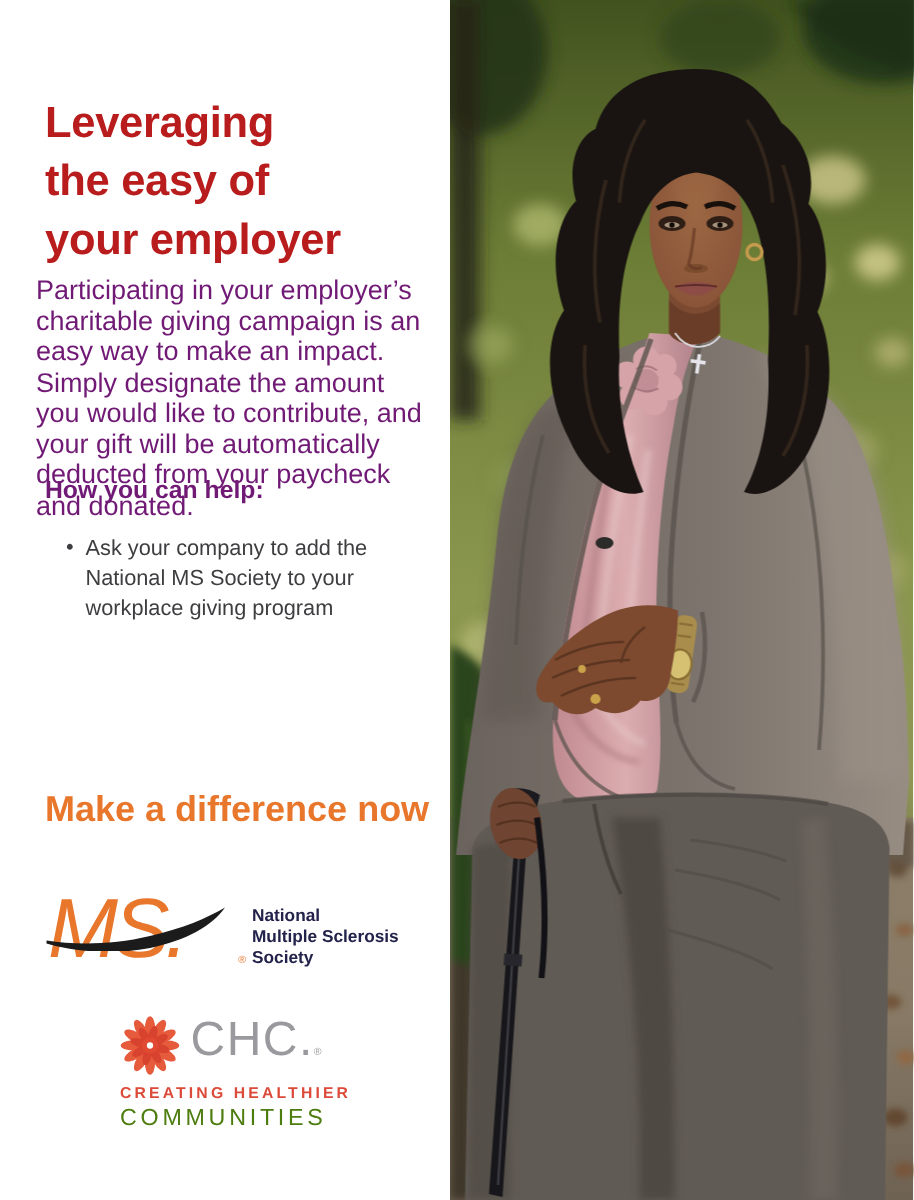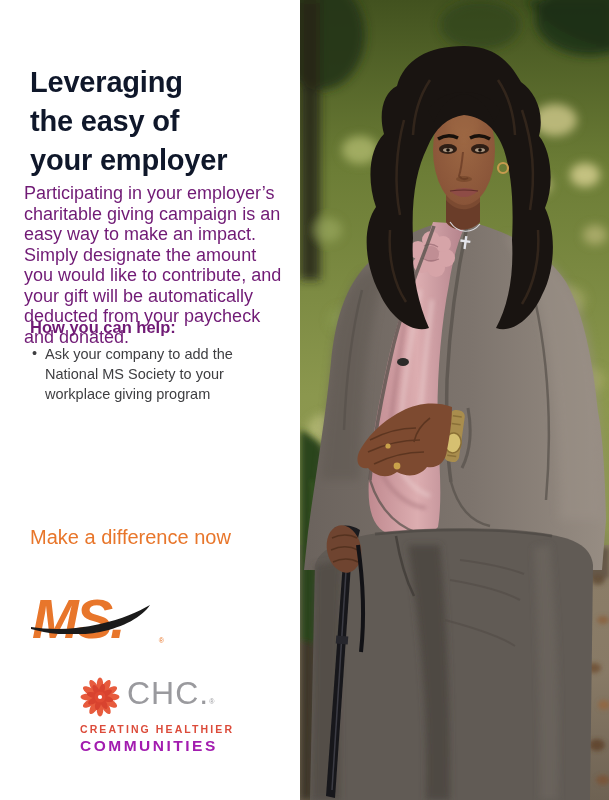--- a/index.html
+++ b/index.html
@@ -3,68 +3,68 @@
 <meta charset="utf-8">
 <style>
   html,body { margin:0; padding:0; background:#ffffff; }
   .page {
     position:relative; width:609px; height:800px; background:#ffffff;
     font-family:"Liberation Sans", sans-serif; overflow:hidden;
   }
   
   .headline {
     position:absolute; left:30px; top:44px; width:262px;
-    font-size:29px; line-height:39px; font-weight:700; color:#0f172a;
+    font-size:29px; line-height:39px; font-weight:700; color:#b91c1c;
     letter-spacing:-0.2px;
   }
   .intro {
     position:absolute; left:24px; top:183px; width:264px; margin:0;
     font-size:18px; line-height:20.5px; color:#701a75;
   }
   .help-heading {
     position:absolute; left:30px; top:318px; margin:0;
     font-size:16.5px; font-weight:700; color:#701a75;
   }
   .bullets {
     position:absolute; left:30px; top:344px; width:254px;
-    margin:0; padding:0; list-style:none;
+    margin:12px; padding:0; list-style:none;
   }
   .bullets li {
     position:relative; padding-left:15px; margin-bottom:7px;
     font-size:14.5px; line-height:20px; color:#3E3E41;
   }
   .bullets li::before { content:"•"; position:absolute; left:2px; top:-1px; color:#3E3E41; }
   .cta {
     position:absolute; left:30px; top:526px; margin:0;
-    font-size:20px; font-weight:400; color:#E8762B;
+    font-size:24px; font-weight:700; color:#E8762B;
   }
   
   .ms-logo { position:absolute; left:32px; top:590px; width:260px; height:66px; }
   .ms-wordmark { position:absolute; left:0; top:-4px; width:128px; height:66px; }
   .ms-text {
-    font-style:italic; font-weight:700; font-size:56px; line-height:66px;
+    font-style:italic; font-weight:400; font-size:56px; line-height:66px;
     letter-spacing:-3px; color:#E8762B; white-space:nowrap;
   }
   .ms-reg { position:absolute; right:-4px; bottom:8px; font-size:7px; font-style:normal; color:#E8762B; }
   .ms-swoosh { position:absolute; left:-2px; top:18px; width:122px; height:30px; }
   .ms-name {
     position:absolute; left:136px; top:14px;
     font-size:11.5px; font-weight:700; line-height:14px; color:#22224A;
   }
   
   .chc-logo { position:absolute; left:80px; top:676px; width:190px; }
   .chc-row { display:flex; align-items:center; height:42px; }
   .chc-flower { width:40px; height:40px; flex:0 0 40px; }
   .chc-text {
     margin-left:7px; font-size:32px; font-weight:400; letter-spacing:1px;
     line-height:40px; color:#9A9A9E; white-space:nowrap;
   }
   .chc-reg { font-size:7px; color:#9A9A9E; vertical-align:baseline; }
   .chc-tag1 { margin-top:5px; font-size:10.5px; font-weight:700; letter-spacing:2.1px; color:#DC4B3A; white-space:nowrap; }
-  .chc-tag2 { margin-top:2px; font-size:15.5px; font-weight:700; letter-spacing:2.5px; color:#a21caf; white-space:nowrap; }
+  .chc-tag2 { margin-top:2px; font-size:15.5px; font-weight:400; letter-spacing:2.5px; color:#4d7c0f; white-space:nowrap; }
   
   .photo { position:absolute; left:300px; top:0; width:309px; height:800px; }
   .photo svg { display:block; }
   .caption {
     position:absolute; right:36px; top:750px;
     font-size:13px; font-weight:700; letter-spacing:0.2px; color:#ffffff;
     text-shadow:0 1px 2px rgba(0,0,0,0.35); white-space:nowrap;
   }
 </style>
 </head>
@@ -87,20 +87,24 @@
 
   <h2 class="cta">Make a difference now</h2>
 
   <div class="ms-logo">
     <div class="ms-wordmark">
       <div class="ms-text">MS.</div>
       <svg class="ms-swoosh" viewBox="0 0 122 30">
         <path d="M1,23 C20,26 45,26 70,20 C92,15 108,8 120,1 C112,13 94,23 70,28 C44,33 18,30 1,25 Z" fill="#1b1b1b"></path>
       </svg>
       <span class="ms-reg">®</span>
+    </div>
+    <div class="ms-name"><span>National</span><br>
+      <span>Multiple Sclerosis</span><br>
+      <span>Society</span>
     </div>
   </div>
 
   <div class="chc-logo">
     <div class="chc-row">
       <svg class="chc-flower" viewBox="0 0 40 40">
         <g fill="#E75B3D">
           <g transform="rotate(0 20 20)">
               <ellipse cx="20" cy="8.5" rx="3.4" ry="8"></ellipse>
             </g>

